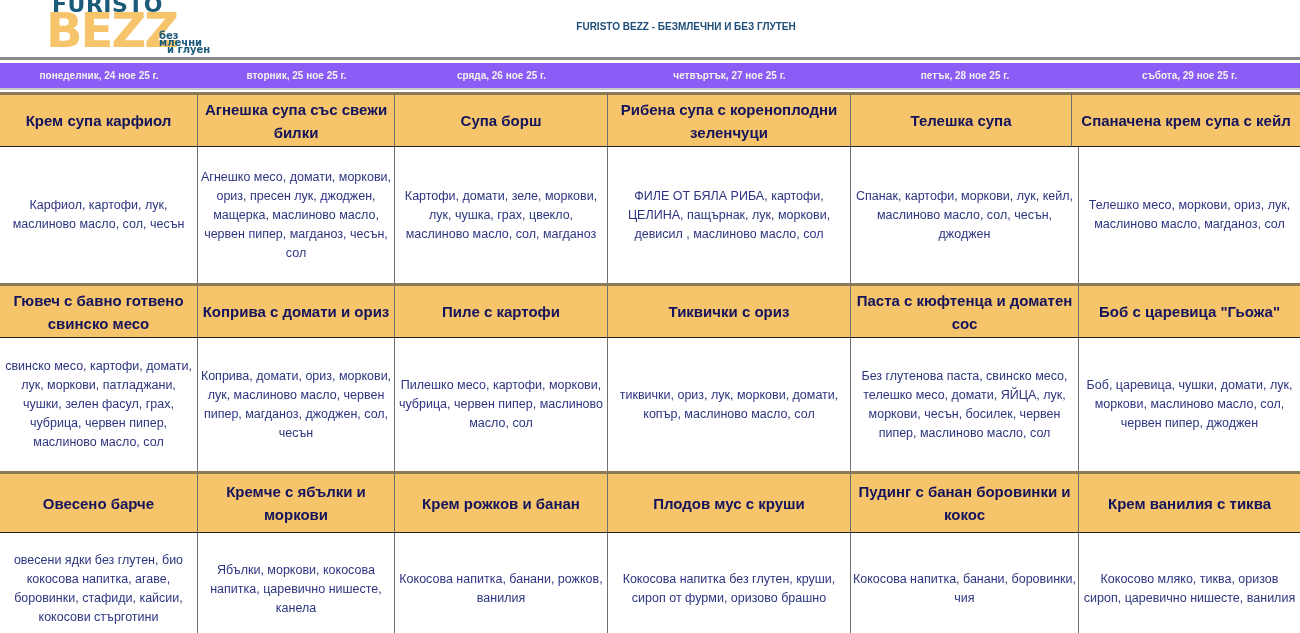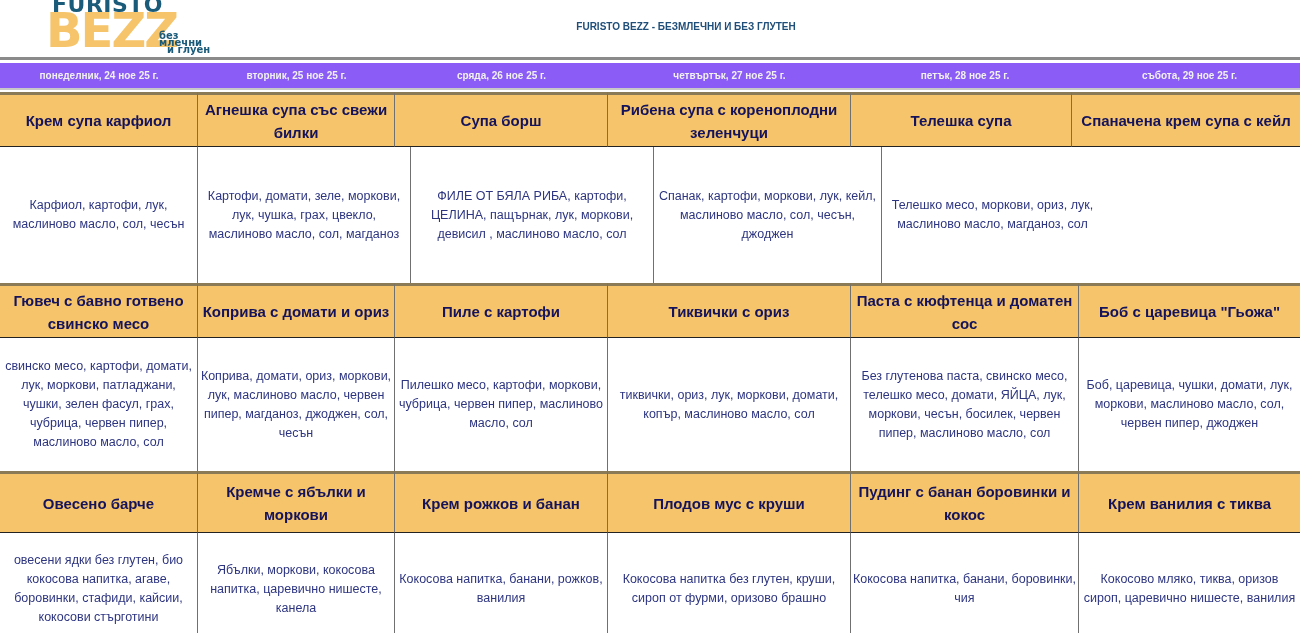--- a/index.html
+++ b/index.html
@@ -62,20 +62,21 @@
   <div class="row" style="height:55px">
     <div class="cell hdr c0">Крем супа карфиол</div>
     <div class="cell hdr c1">Агнешка супа със свежи билки</div>
     <div class="cell hdr c2">Супа борш</div>
     <div class="cell hdr c3">Рибена супа с кореноплодни зеленчуци</div>
     <div class="cell hdr c5">Телешка супа</div>
     <div class="cell hdr c4">Спаначена крем супа с кейл</div>
   </div>
   <div class="row" style="height:136px">
     <div class="cell body c0">Карфиол, картофи, лук, маслиново масло, сол, чесън</div>
+    <div class="cell body c1">Агнешко месо, домати, моркови, ориз, пресен лук, джоджен, мащерка, маслиново масло, червен пипер, магданоз, чесън, сол</div>
     <div class="cell body c2">Картофи, домати, зеле, моркови, лук, чушка, грах, цвекло, маслиново масло, сол, магданоз</div>
     <div class="cell body c3">ФИЛЕ ОТ БЯЛА РИБА, картофи, ЦЕЛИНА, пащърнак, лук, моркови, девисил ,  маслиново масло, сол</div>
     <div class="cell body c4">Спанак, картофи, моркови, лук, кейл, маслиново масло, сол, чесън, джоджен</div>
     <div class="cell body c5">Телешко месо, моркови, ориз, лук, маслиново масло, магданоз, сол</div>
   </div>
 
   <div class="row" style="height:55px">
     <div class="cell hdr c0">Гювеч с бавно готвено свинско месо</div>
     <div class="cell hdr c1">Коприва с домати и ориз</div>
     <div class="cell hdr c2">Пиле с картофи</div>

